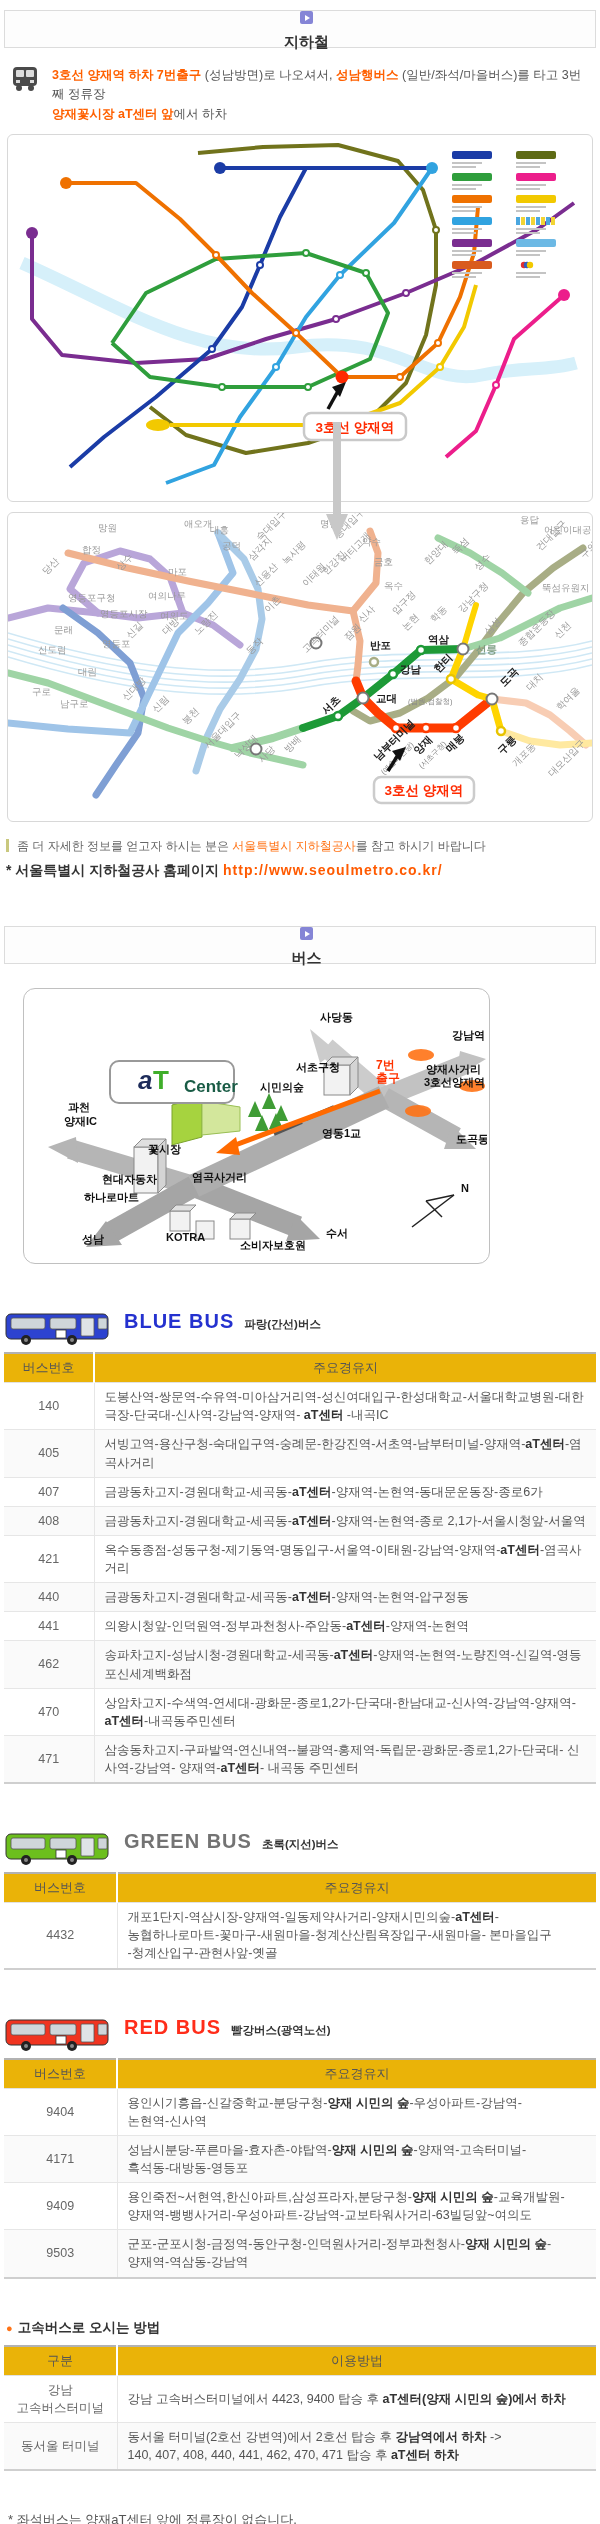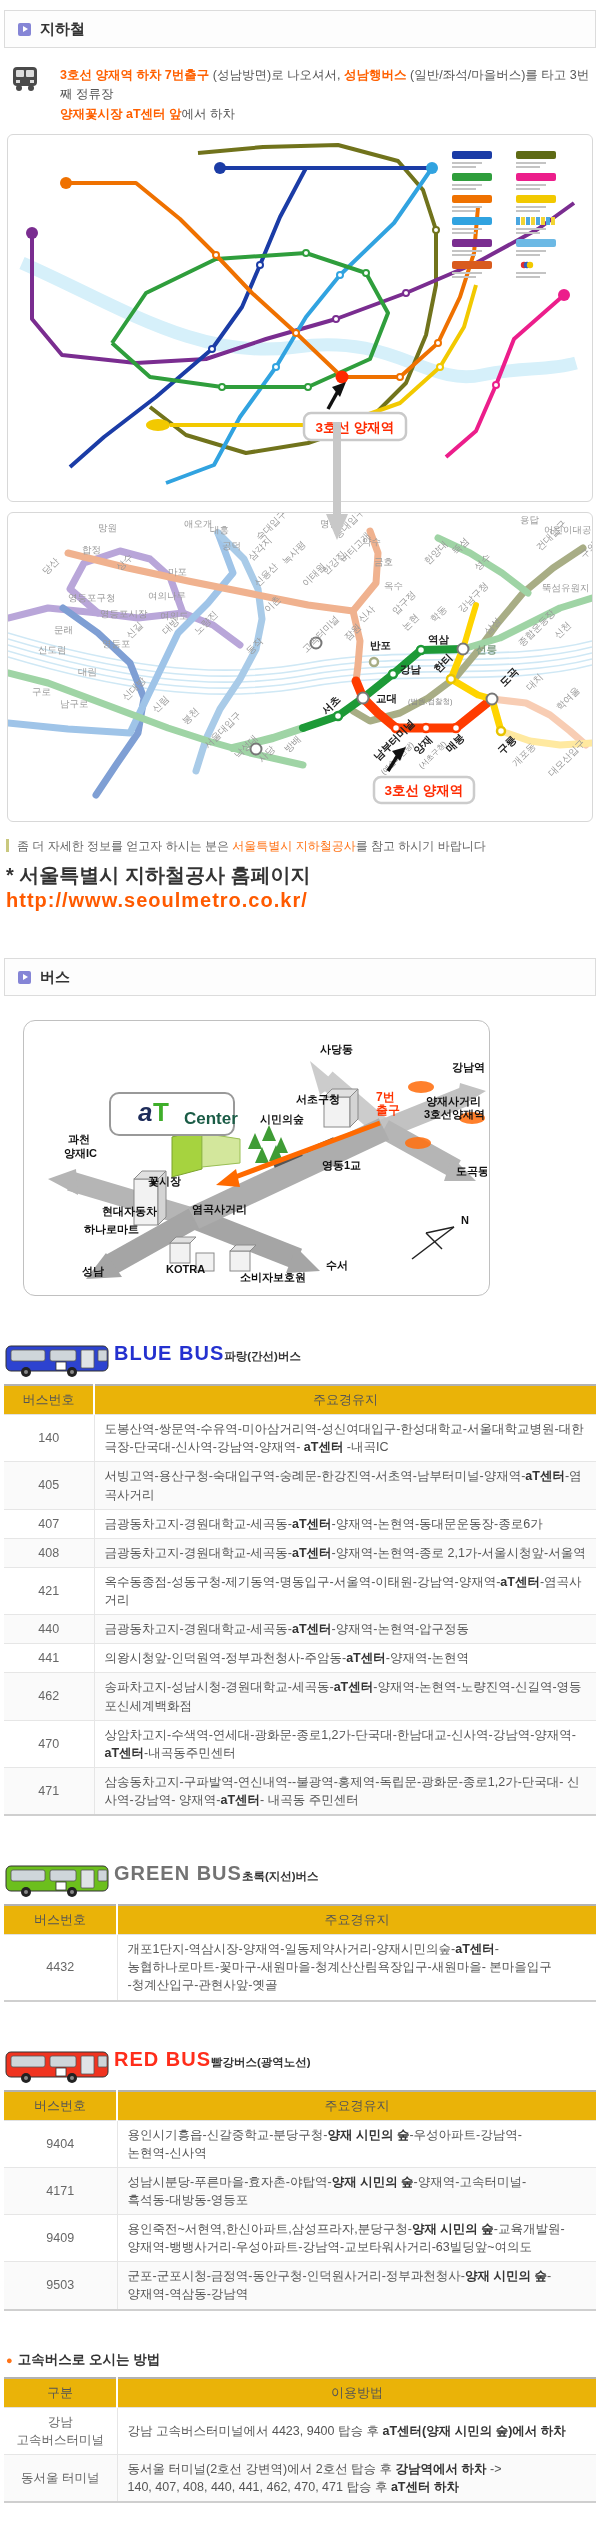--- a/index.html
+++ b/index.html
@@ -1,60 +1,60 @@
 <!DOCTYPE html>
 <html><head>
 <meta charset="utf-8">
 <style>
   html,body{margin:0;padding:0;background:#fff;}
   body{font-family:"Liberation Sans","DejaVu Sans",sans-serif;color:#444;}
   .page{position:relative;width:600px;margin:0 auto;padding-bottom:24px;}
 
   
   .sec-header{margin:10px 4px 0;height:38px;border:1px solid #dcdcdc;background:#fdfdfd;
-    display:flex;align-items:center;gap:9px;padding-left:13px;box-sizing:border-box;}
+    display:flex;align-items:center;gap:9px;padding-left:13px;box-sizing:border-box;flex-direction:column;}
   .sec-icon{width:13px;height:13px;background:#8585d6;border-radius:2px;display:inline-flex;
     align-items:center;justify-content:center;flex:0 0 auto;}
   .sec-icon:before{content:"";display:block;width:0;height:0;border-left:5px solid #fff;
     border-top:3px solid transparent;border-bottom:3px solid transparent;margin-left:2px;}
   .sec-title{font-size:15px;font-weight:bold;color:#333;margin:0;}
 
   
-  .intro-row{margin:18px 10px 8px;display:flex;gap:20px;align-items:flex-start;}
+  .intro-row{margin:18px 10px 8px;display:flex;gap:12px;align-items:flex-start;}
   .intro{margin:0;font-size:12.5px;line-height:1.55;color:#555;}
   .accent{color:#ff6000;font-weight:bold;}
   .accent2{color:#ff7316;}
 
   
   .map-box{margin:10px 7px 0;border:1px solid #d8d8d8;border-radius:6px;background:#fff;overflow:hidden;}
   .map-box svg{display:block;}
   svg text{font-family:"Liberation Sans","DejaVu Sans",sans-serif;}
   .g{fill:#9a9a9a;font-size:9.5px;}
   .gb{fill:#7f9f85;font-weight:bold;font-size:10.5px;}
   .b{fill:#222;font-weight:bold;font-size:10.5px;}
   .t{fill:#888;font-size:7.5px;}
   .callout-text{fill:#ff2a00;font-weight:bold;font-size:13.5px;}
 
   .connector-arrow{position:absolute;left:326px;top:412px;width:22px;height:120px;z-index:5;}
 
   .metro-note{margin:16px 6px 0;font-size:12px;color:#666;}
   .metro-note .bar{display:inline-block;width:3px;height:13px;background:#c9c87e;margin-right:8px;vertical-align:-2px;}
-  .metro-home{margin:7px 6px 0;font-size:20px;font-weight:bold;color:#333;}
+  .metro-home{margin:7px 6px 0;font-size:14px;font-weight:bold;color:#333;}
   .metro-home .url{color:#ff5a00;letter-spacing:1px;}
 
   .bus-gap{margin-top:46px;}
 
   
   .local-map-box{margin:24px 0 0 23px;width:465px;border:1px solid #c0c0c0;border-radius:12px;background:#fff;overflow:hidden;}
   .lbl{font-size:11px;font-weight:bold;fill:#111;}
   .red{font-size:12px;font-weight:bold;fill:#ff3300;}
 
   
   .bus-section{margin-top:46px;}
-  .bus-heading{display:flex;align-items:baseline;margin:4px 0 6px 4px;}
+  .bus-heading{display:flex;align-items:baseline;gap:10px;margin:4px 0 6px 4px;}
   .bus-heading svg{align-self:center;}
   .bus-title{font-size:20px;font-weight:bold;letter-spacing:1px;}
   .bus-sub{font-size:11.5px;font-weight:bold;color:#333;}
 
   table.routes{width:592px;margin:0 4px;border-collapse:collapse;border-top:2px solid #b2b2b2;
     border-bottom:2px solid #cfcfcf;table-layout:fixed;}
   table.routes th{background:#eab308;font-weight:normal;font-size:13px;color:#555;
     padding:5px 4px;border-bottom:1px solid #e2e2e2;}
   table.routes th + th{border-left:2px solid #fff;}
   table.routes td{font-size:12.5px;color:#555;padding:5px 10px;border-bottom:1px solid #e6e6e6;line-height:1.45;}

